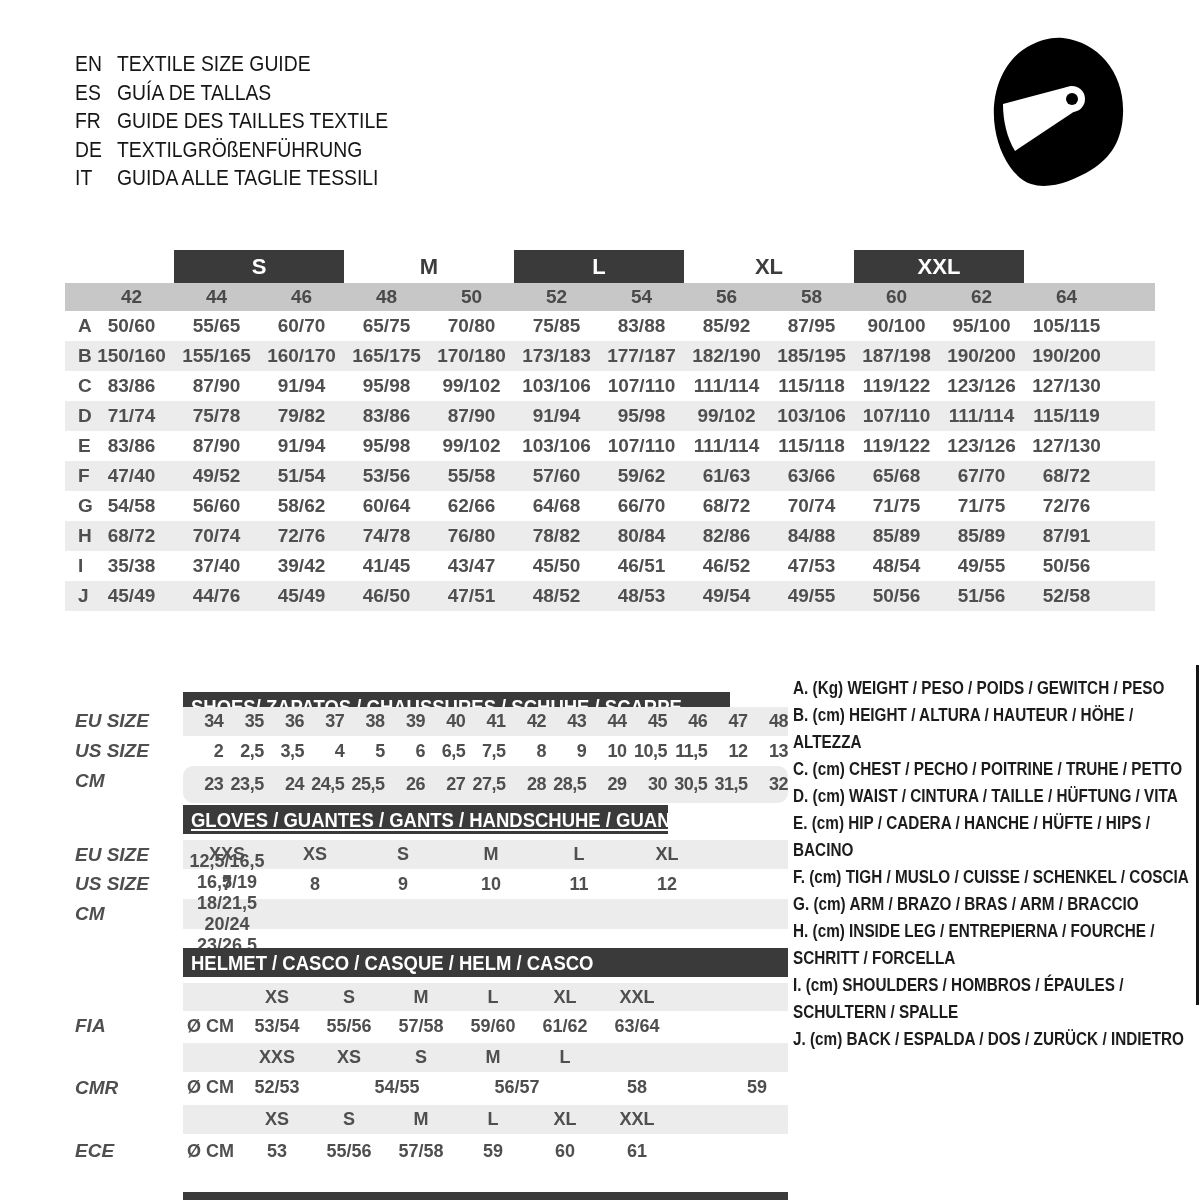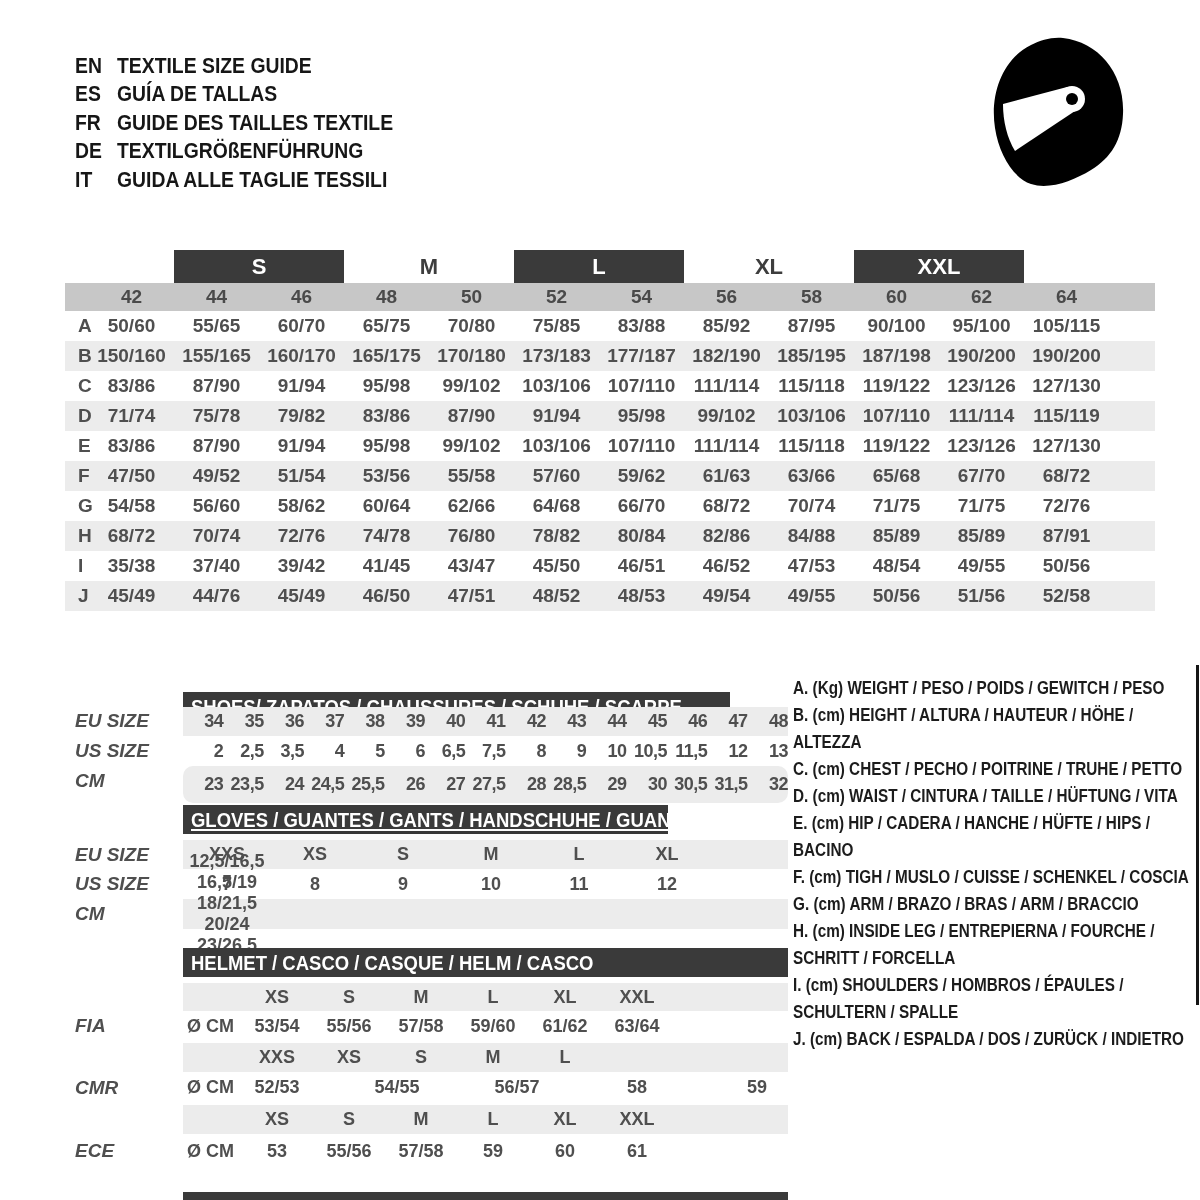--- a/index.html
+++ b/index.html
@@ -4,21 +4,21 @@
 <style>
   html,body { margin:0; padding:0; background:#fff; }
   .stage { position:relative; width:1200px; height:1200px; background:#fff; overflow:hidden;
            font-family:"Liberation Sans", sans-serif; color:#4f4f4f; }
 
   
   .cnd { display:inline-block; transform:scaleX(0.88); transform-origin:0 50%; white-space:nowrap; }
 
   
   .lang { position:absolute; left:75px; top:50px; }
-  .lang-row { display:flex; height:28.5px; align-items:flex-end; font-weight:bold; font-size:22px; color:#161616; }
+  .lang-row { display:flex; height:28.5px; align-items:center; font-weight:normal; font-size:22px; color:#161616; }
   .lang-code { width:42px; flex:none; }
   .lang-title { white-space:nowrap; }
 
   
   .helmet-icon { position:absolute; left:975px; top:32px; }
 
   
   .sizes-table { position:absolute; left:65px; top:250px; width:1090px; }
   .band-row { display:flex; height:33px; }
   .bs { width:24px; flex:none; }
@@ -206,21 +206,21 @@
           <div class="val-cell">103/106</div>
           <div class="val-cell">107/110</div>
           <div class="val-cell">111/114</div>
           <div class="val-cell">115/118</div>
           <div class="val-cell">119/122</div>
           <div class="val-cell">123/126</div>
           <div class="val-cell">127/130</div>
         </div>
         <div class="data-row stripe">
           <div class="letter-cell">F</div>
-          <div class="val-cell">47/50</div>
+          <div class="val-cell">47/40</div>
           <div class="val-cell">49/52</div>
           <div class="val-cell">51/54</div>
           <div class="val-cell">53/56</div>
           <div class="val-cell">55/58</div>
           <div class="val-cell">57/60</div>
           <div class="val-cell">59/62</div>
           <div class="val-cell">61/63</div>
           <div class="val-cell">63/66</div>
           <div class="val-cell">65/68</div>
           <div class="val-cell">67/70</div>

